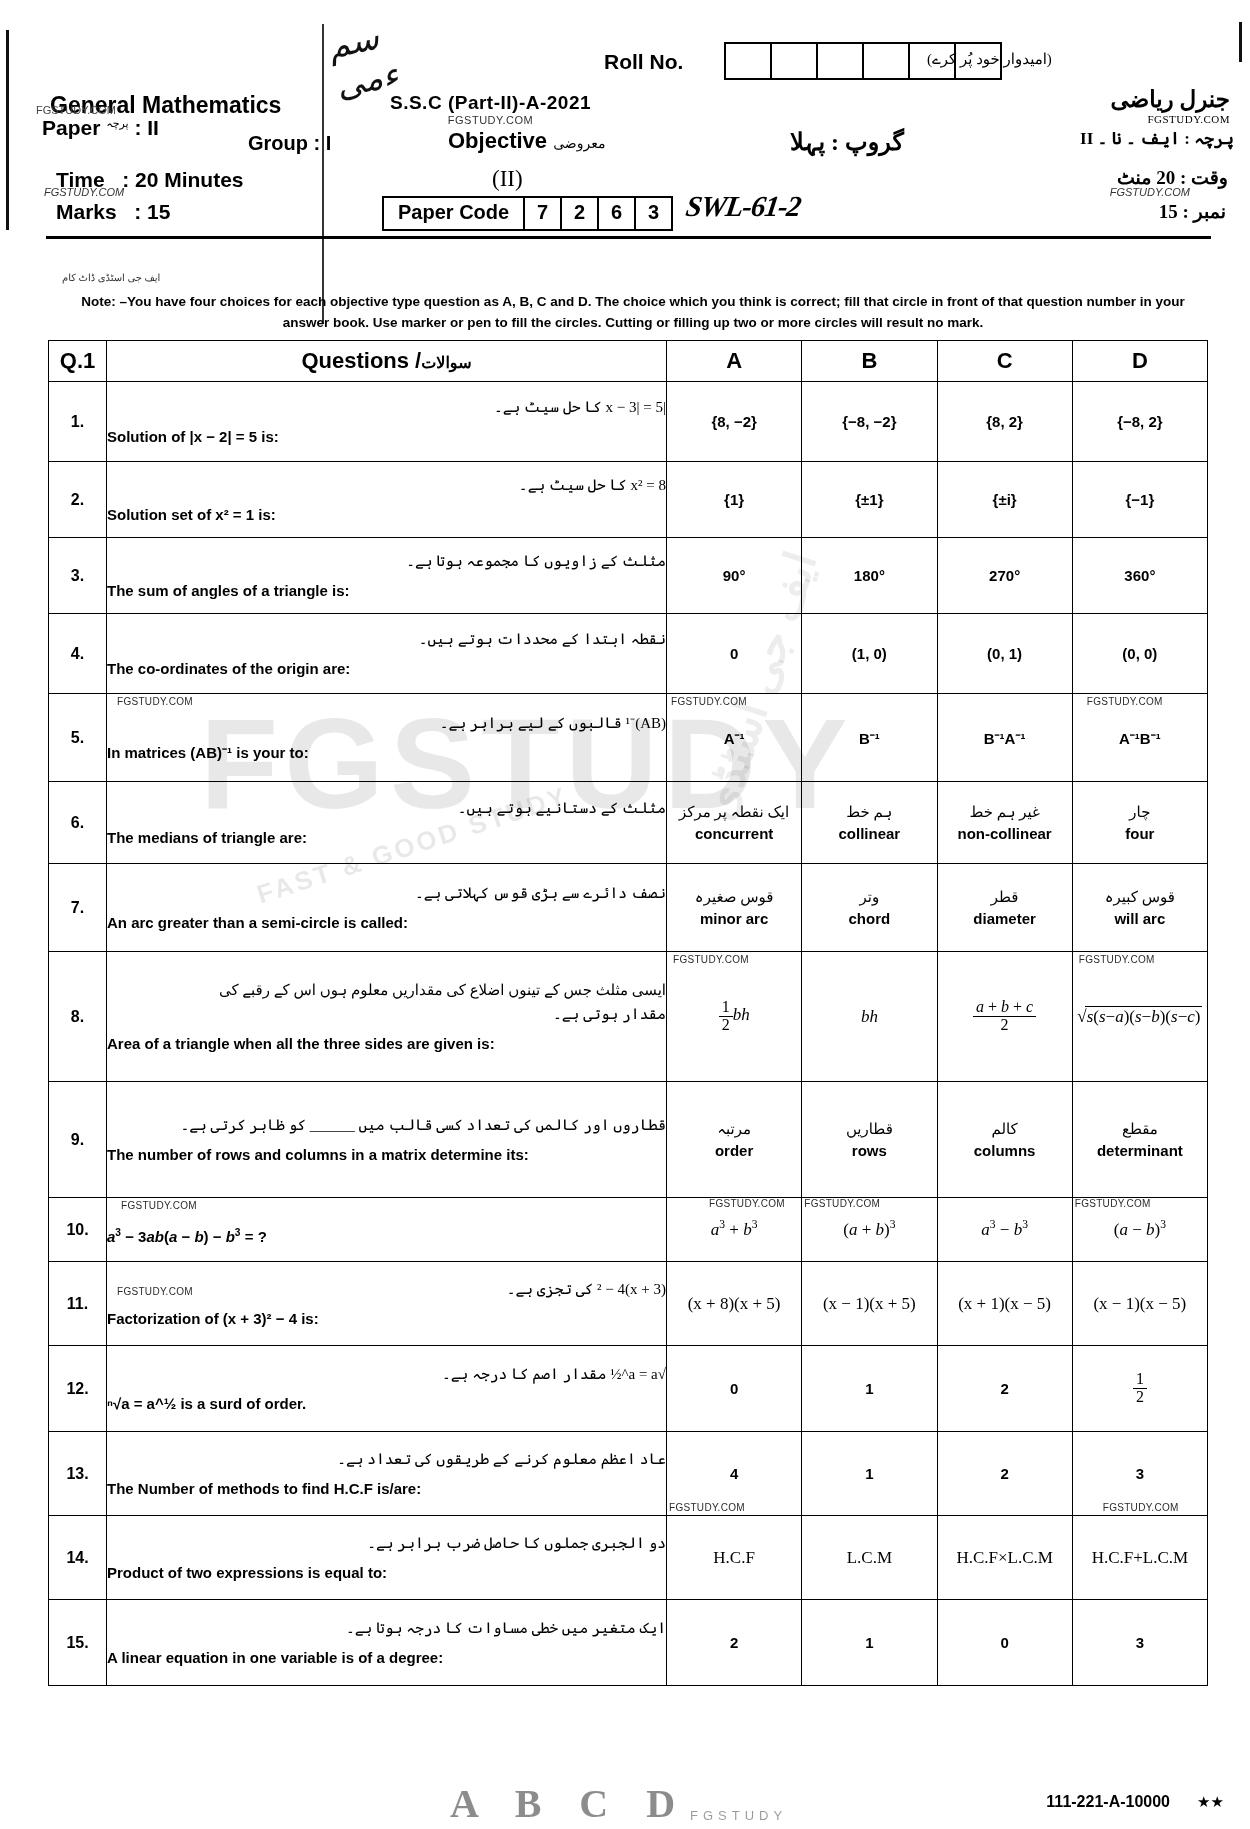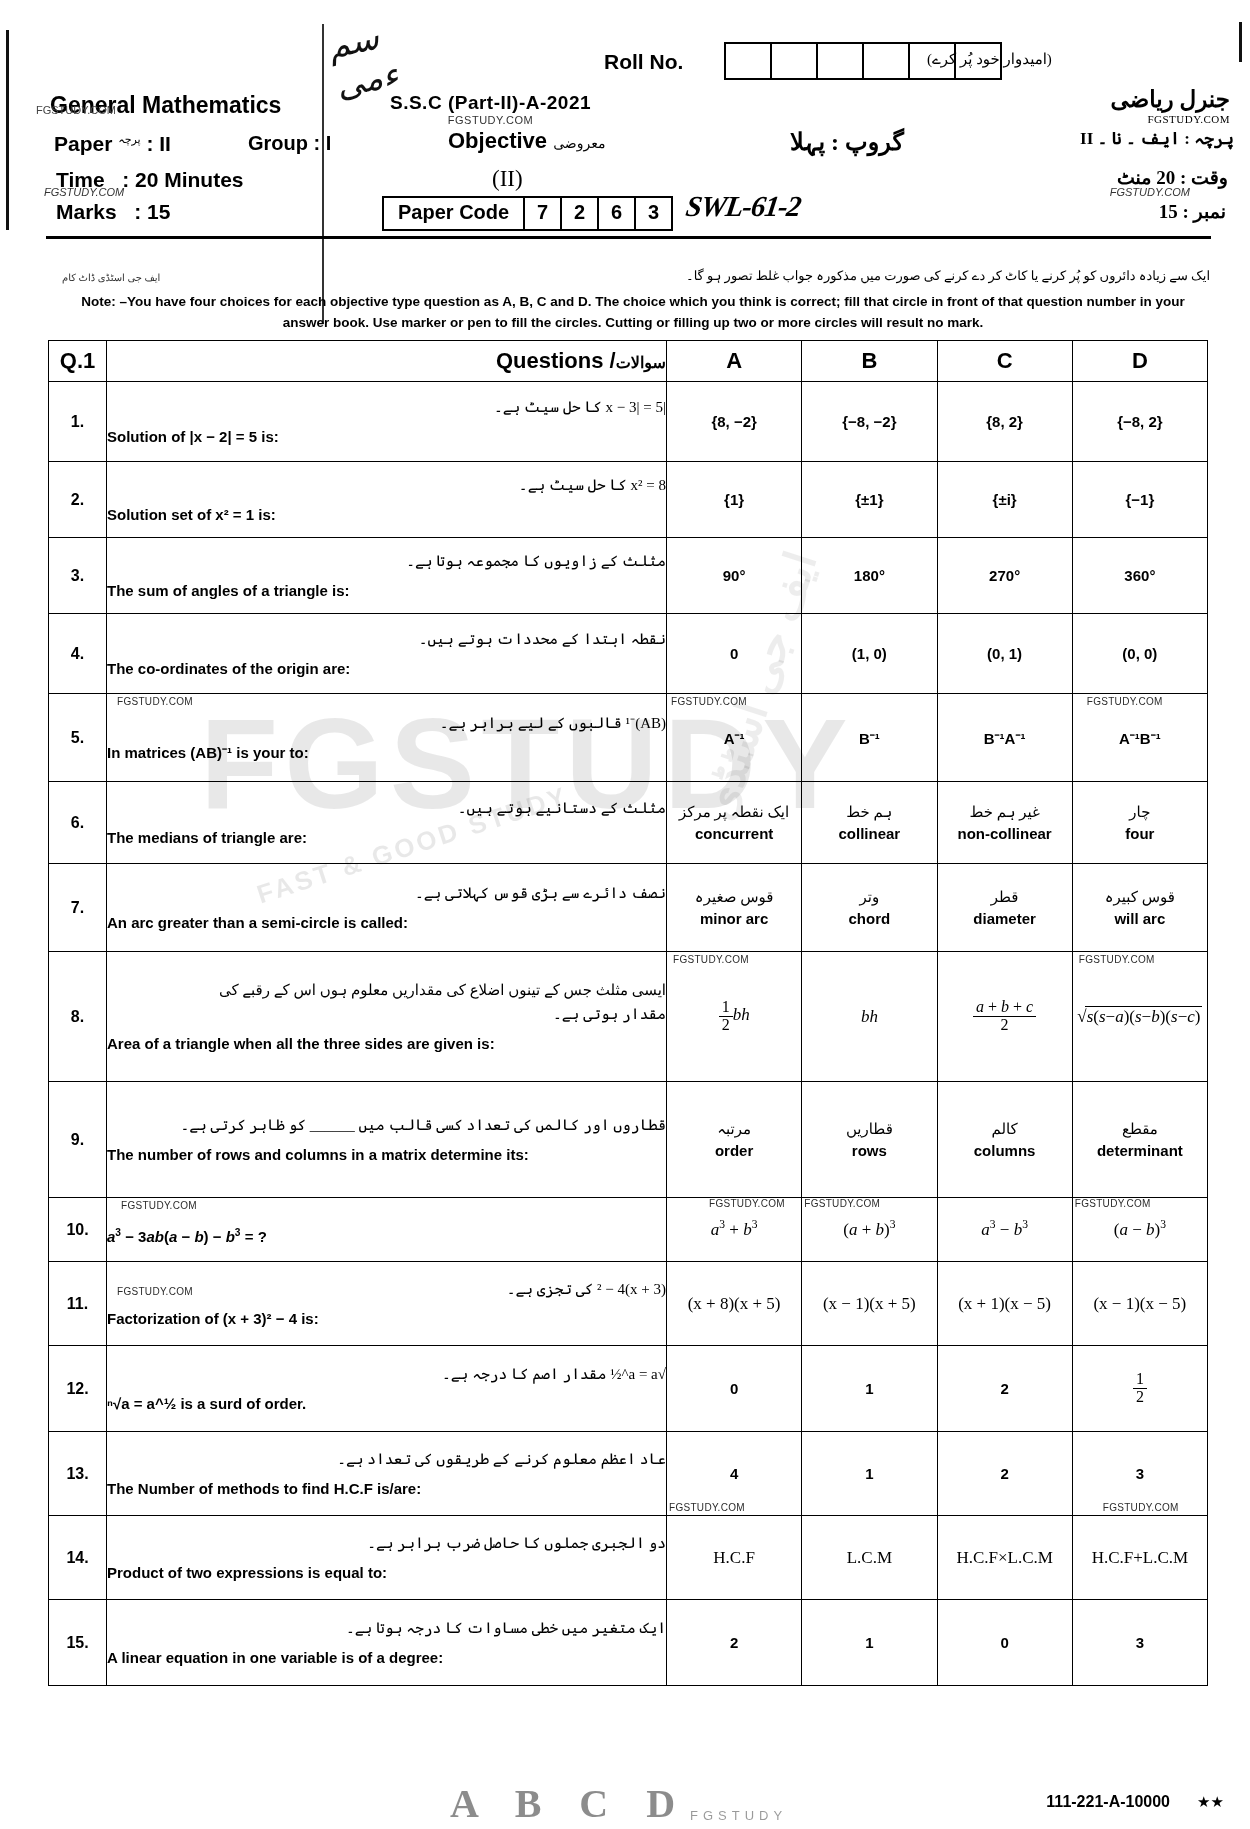--- a/index.html
+++ b/index.html
@@ -34,21 +34,21 @@
 
   .eng-title{position:absolute;left:50px;top:92px;font-size:23px;font-weight:bold;}
   .eng-title .wm{font-size:11px;font-weight:normal;position:absolute;left:-14px;top:12px;color:#444;}
   .ur-title{position:absolute;right:20px;top:86px;font-size:23px;font-weight:bold;direction:rtl;
             font-family:"Liberation Serif",serif;}
   .ur-title .wm{display:block;font-size:11px;font-weight:normal;letter-spacing:.5px;}
 
   .ssc{position:absolute;left:390px;top:92px;font-size:19px;font-weight:bold;letter-spacing:.5px;}
   .ssc .wm{display:block;font-size:11px;font-weight:normal;text-align:center;color:#333;}
 
-  .paper-line{position:absolute;left:42px;top:132px;font-size:21px;font-weight:bold;margin-left:12px;}
+  .paper-line{position:absolute;left:42px;top:116px;font-size:21px;font-weight:bold;}
   .paper-line .sm{font-size:11px;font-weight:normal;vertical-align:super;}
   .group-line{position:absolute;left:248px;top:132px;font-size:20px;font-weight:bold;}
   .objective{position:absolute;left:448px;top:128px;font-size:22px;font-weight:bold;}
   .objective .ur{font-size:14px;font-weight:normal;font-family:"Liberation Serif",serif;}
   .ur-group{position:absolute;left:790px;top:128px;font-size:24px;font-weight:bold;
             direction:rtl;font-family:"Liberation Serif",serif;}
   .ur-paper{position:absolute;right:16px;top:128px;font-size:17px;direction:rtl;
             font-family:"Liberation Serif",serif;font-weight:bold;}
 
   .time-line{position:absolute;left:56px;top:168px;font-size:21px;font-weight:bold;}
@@ -85,21 +85,21 @@
            text-align:center;line-height:1.55;}
 
   
   table.qt{position:absolute;left:48px;top:340px;width:1160px;border-collapse:collapse;
            table-layout:fixed;}
   table.qt th,table.qt td{border:1.5px solid #000;padding:0;vertical-align:middle;}
   .c-num{width:58px;}
   .c-q{width:560px;}
   .c-opt{width:auto;}
   th.hd{height:40px;font-size:22px;font-weight:bold;text-align:center;}
-  th.hd-q{font-size:22px;font-weight:bold;text-align:right;}
+  th.hd-q{font-size:22px;font-weight:bold;text-align:center;}
   th.hd-q .ur{font-size:16px;font-family:"Liberation Serif",serif;font-weight:bold;}
 
   td.num{text-align:center;font-size:16px;font-weight:bold;position:relative;}
   td.q{padding:6px 10px;position:relative;}
   .q-ur{display:block;text-align:right;direction:rtl;font-size:15px;
         font-family:"Liberation Serif",serif;line-height:1.6;min-height:20px;}
   .q-en{display:block;text-align:left;font-size:15px;font-weight:bold;line-height:1.55;margin-top:6px;}
   td.opt{text-align:center;font-size:17px;font-family:"Liberation Serif",serif;position:relative;
          padding:8px 4px;}
   .opt-ur{display:block;font-size:15px;direction:rtl;margin-bottom:4px;font-family:"Liberation Serif",serif;}
@@ -213,21 +213,20 @@
       <div class="d">6</div>
       <div class="d">3</div>
     </div>
 
     <div class="handwrite">SWL-61-2</div>
     <div class="ur-marks">نمبر : 15</div>
   </div>
 
   <div class="hrule"></div>
 
-  <div class="note-ur2">ایک سے زیادہ دائروں کو پُر کرنے یا کاٹ کر دے کرنے کی صورت میں مذکورہ جواب غلط تصور ہو گا۔</div>
   <div class="wm-note">ایف جی اسٹڈی ڈاٹ کام</div>
   <div class="note-en">Note: –You have four choices for each objective type question as A, B, C and D. The choice which you think is correct; fill that circle in front of that question number in your answer book. Use marker or pen to fill the circles. Cutting or filling up two or more circles will result no mark.</div>
 
   <div class="ghost g1">FGSTUDY</div>
   <div class="ghost g2">FAST &amp; GOOD STUDY</div>
   <div class="ghost g3">ایف جی اسٹڈی</div>
 
   <table class="qt">
     <colgroup>
       <col class="c-num">

